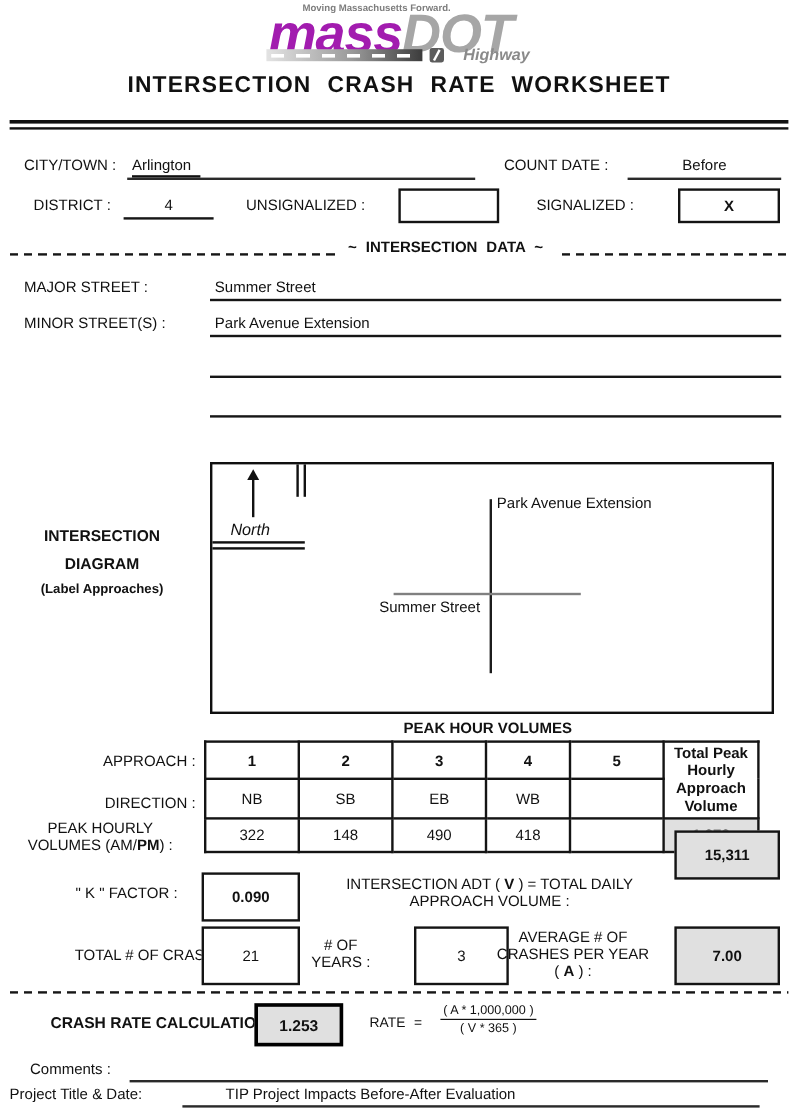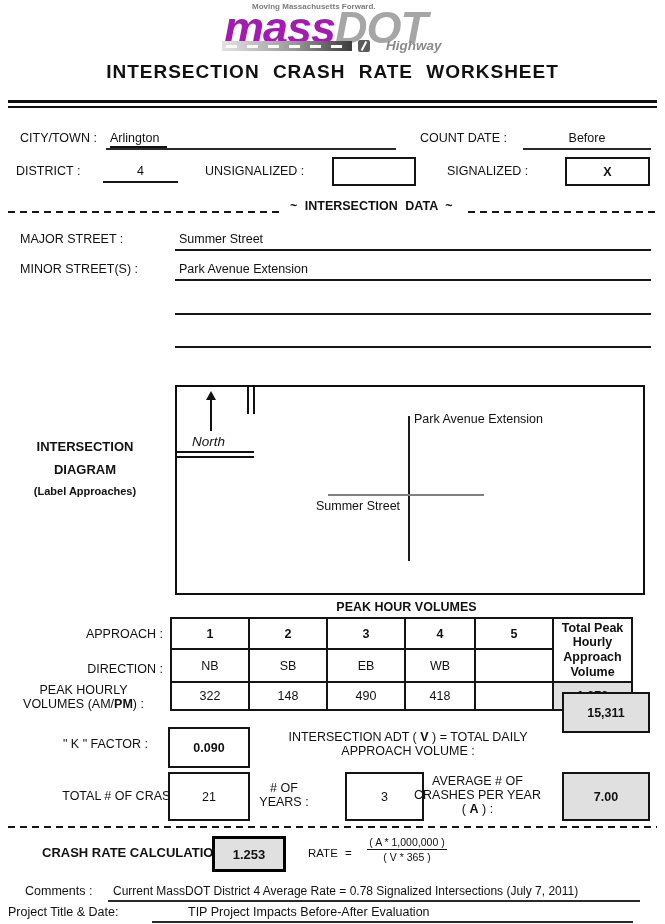--- a/index.html
+++ b/index.html
@@ -70,21 +70,21 @@
   <div class="abs" style="left:0;top:61px;width:665px;text-align:center;font-size:19px;font-weight:bold;letter-spacing:1px;word-spacing:7px;">INTERSECTION CRASH RATE WORKSHEET</div>
   <div class="abs dblrule" style="left:8px;top:100px;width:649px;"></div>
 
   <div class="abs lbl" style="left:20px;top:131px;">CITY/TOWN :</div>
   <div class="abs val" style="left:110px;top:131px;border-bottom:2px solid #111;padding:0 8px 1px 0;">Arlington</div>
   <div class="abs thinline" style="left:106px;top:148px;width:290px;"></div>
   <div class="abs lbl" style="left:420px;top:131px;">COUNT DATE :</div>
   <div class="abs val ctr" style="left:523px;top:131px;width:128px;">Before</div>
   <div class="abs thinline" style="left:523px;top:148px;width:128px;"></div>
 
-  <div class="abs lbl" style="left:16px;top:164px;">DISTRICT :</div>
+  <div class="abs lbl" style="left:28px;top:164px;">DISTRICT :</div>
   <div class="abs val ctr" style="left:103px;top:164px;width:75px;">4</div>
   <div class="abs line" style="left:103px;top:181px;width:75px;"></div>
   <div class="abs lbl" style="left:205px;top:164px;">UNSIGNALIZED :</div>
   <div class="abs fbox" style="left:332px;top:157px;width:80px;height:25px;"></div>
   <div class="abs lbl" style="left:447px;top:164px;">SIGNALIZED :</div>
   <div class="abs fbox b" style="left:565px;top:157px;width:81px;height:25px;">X</div>
 
   <div class="abs dashes" style="left:8px;top:211px;width:274px;"></div>
   <div class="abs lbl b" style="left:290px;top:199px;word-spacing:4px;">~ INTERSECTION DATA ~</div>
   <div class="abs dashes" style="left:468px;top:211px;width:189px;"></div>
@@ -180,19 +180,18 @@
   <div class="abs dashes" style="left:8px;top:826px;width:649px;"></div>
   <div class="abs lbl b" style="left:42px;top:845px;font-size:13px;">CRASH RATE CALCULATION :</div>
   <div class="abs fbox b shaded" style="left:212px;top:836px;width:68px;height:30px;border:3.5px solid #000;font-size:13px;">1.253</div>
   <div class="abs lbl" style="left:308px;top:847px;font-size:11.5px;word-spacing:4px;">RATE  =</div>
   <div class="frac">
     <div class="num">( A * 1,000,000 )</div>
     <div class="den">( V  * 365 )</div>
   </div>
 
   <div class="abs lbl" style="left:25px;top:884px;">Comments :</div>
-  <div class="abs val" style="left:113px;top:884px;font-size:12px;">Current MassDOT District 4 Average Rate = 0.78 Signalized Intersections (July 7, 2011)</div>
   <div class="abs thinline" style="left:108px;top:900px;width:532px;"></div>
   <div class="abs lbl" style="left:8px;top:905px;">Project Title &amp; Date:</div>
   <div class="abs val" style="left:188px;top:905px;">TIP Project Impacts Before-After Evaluation</div>
   <div class="abs thinline" style="left:152px;top:921px;width:481px;"></div>
 
 </div>
 
 </body></html>

